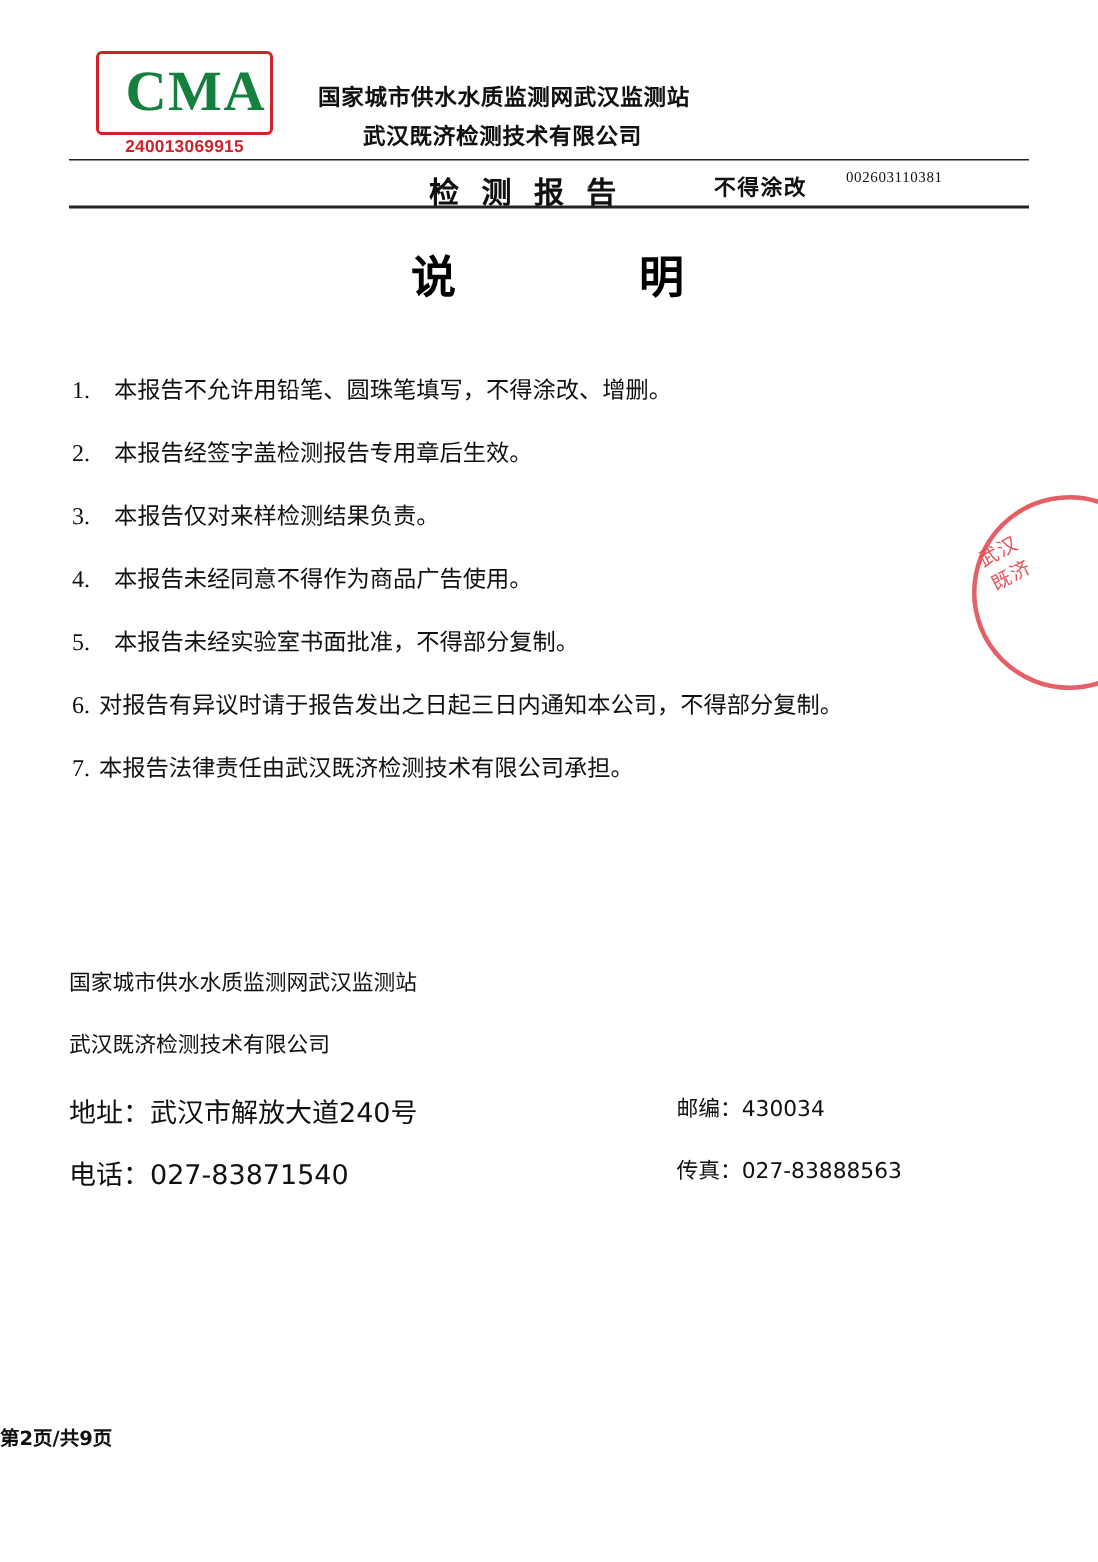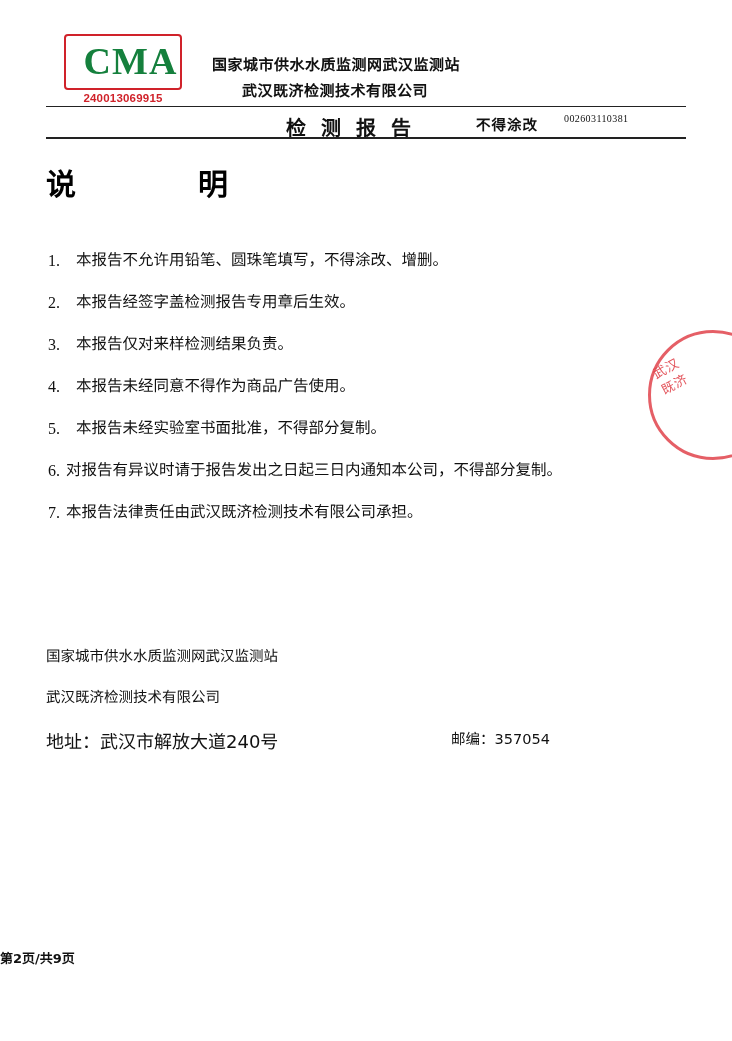--- a/index.html
+++ b/index.html
@@ -149,20 +149,21 @@
     height: 2px;
     background: #222;
   }
 
   
   .doc-heading {
     position: absolute;
     left: 46px;
     top: 160px;
     width: 640px;
+    text-align: center;
     font-family: "DejaVu Sans", sans-serif;
     font-size: 30px;
     font-weight: bold;
     color: #000;
     letter-spacing: 2px;
   }
   .doc-heading .gap {
     display: inline-block;
     width: 120px;
   }
@@ -348,21 +349,25 @@
       <span class="num-tight">7.</span>
       <span class="txt">本报告法律责任由武汉既济检测技术有限公司承担。</span>
     </div>
   </div>
 
   <div class="footer-block">
     <div class="f-line">国家城市供水水质监测网武汉监测站</div>
     <div class="f-line">武汉既济检测技术有限公司</div>
     <div class="f-row">
       <span class="left">地址：武汉市解放大道240号</span>
-      <span class="right">邮编：357054</span>
+      <span class="right">邮编：430034</span>
+    </div>
+    <div class="f-row">
+      <span class="left">电话：027-83871540</span>
+      <span class="right">传真：027-83888563</span>
     </div>
   </div>
 
   <div class="stamp">
     <div class="stamp-arc"></div>
     <div class="stamp-text">武汉既济</div>
   </div>
 
   <div class="page-number">第2页/共9页</div>
 

